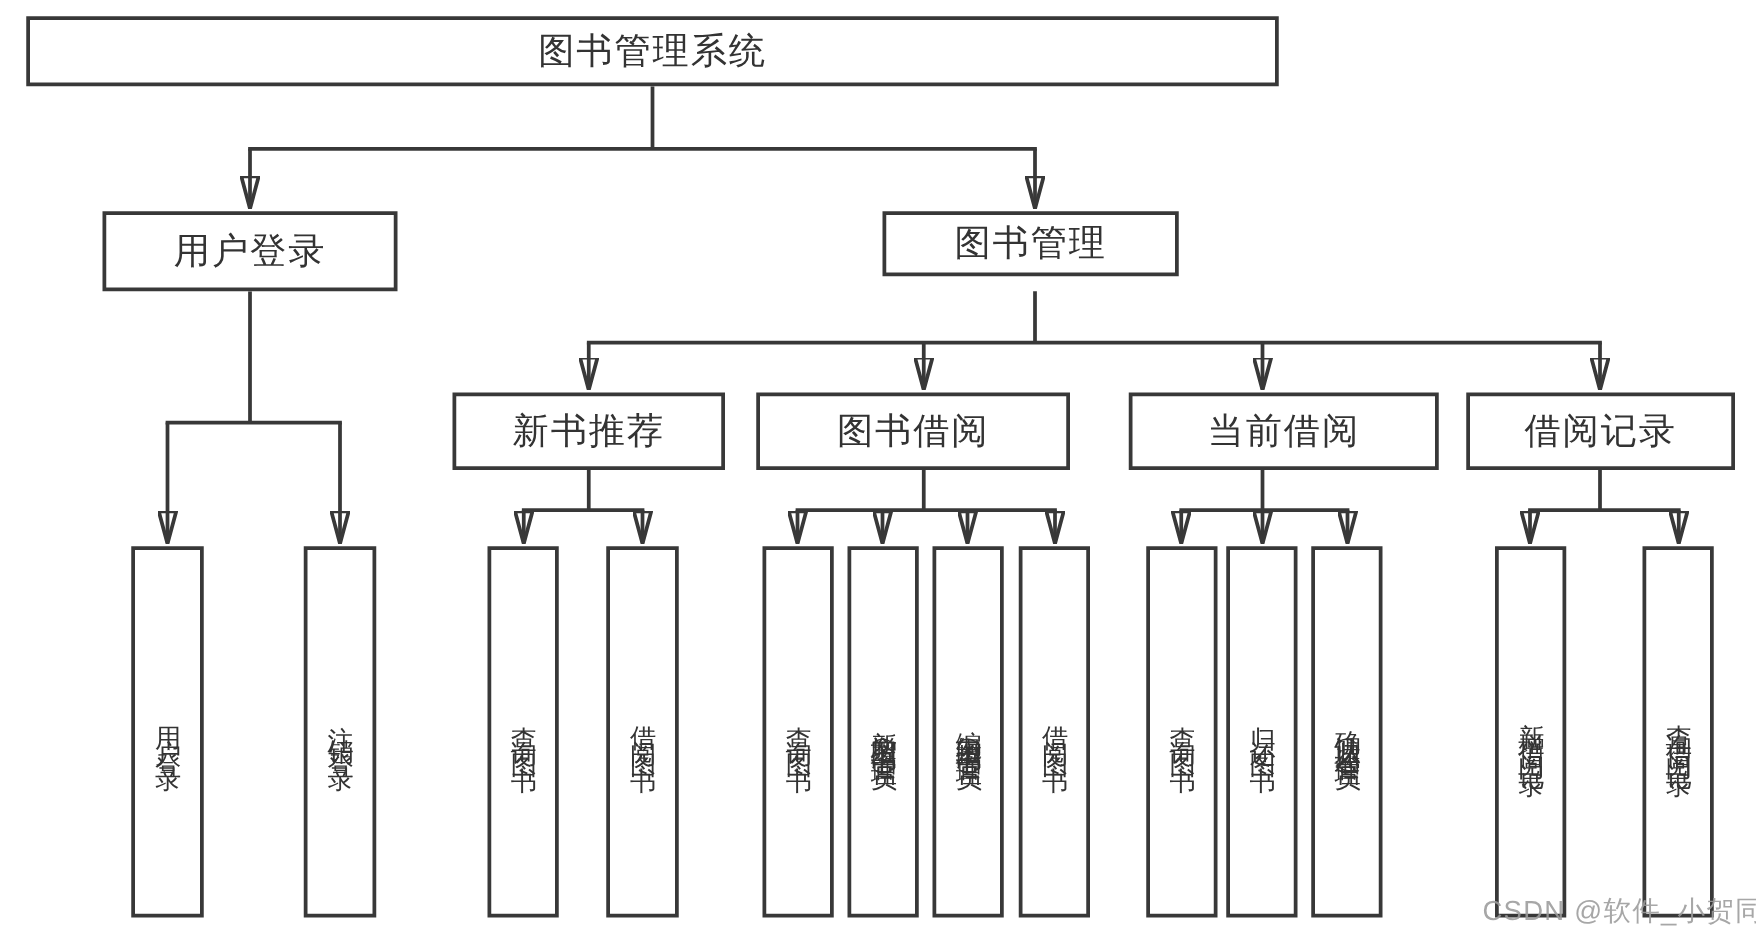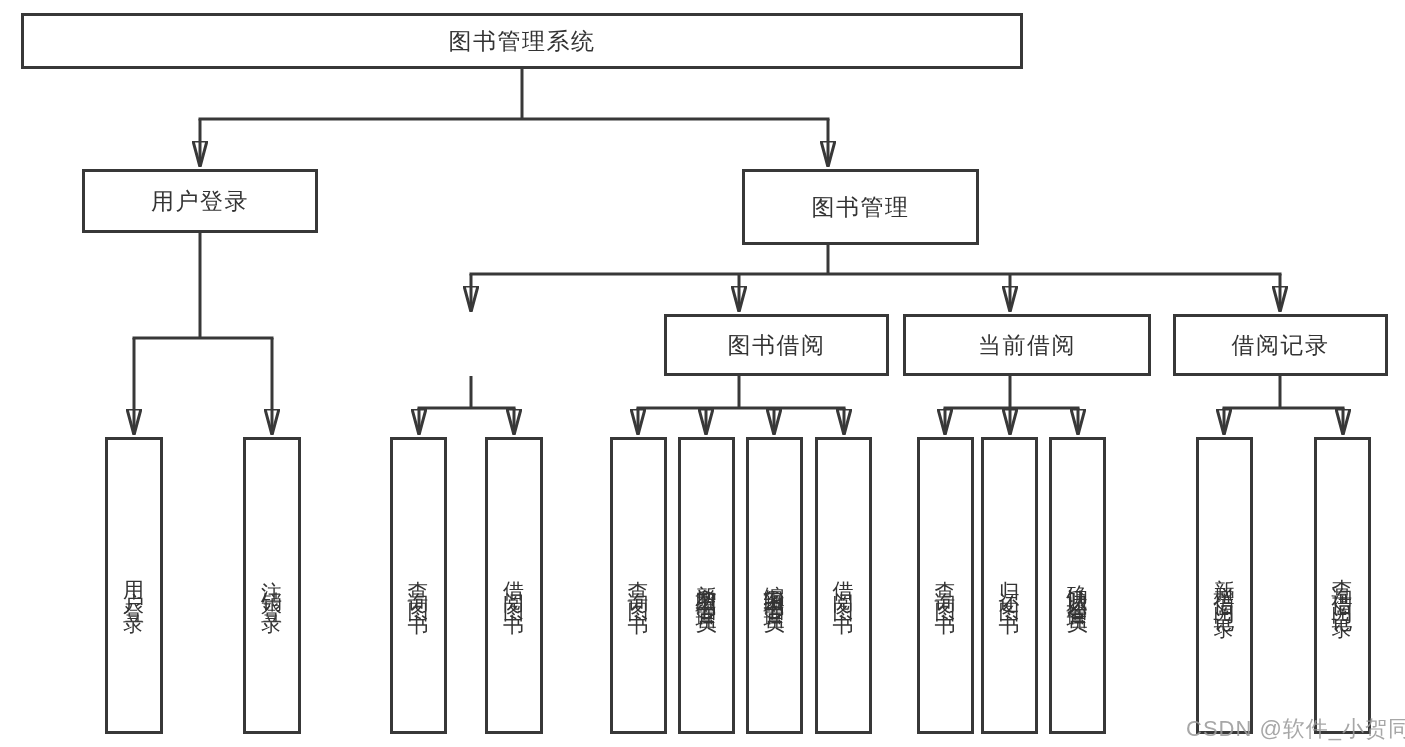--- a/index.html
+++ b/index.html
@@ -16,21 +16,21 @@
   .wires{position:absolute;left:0;top:0;color:var(--line,#383838);}
   .wires path{stroke:currentColor;stroke-width:3;fill:none;}
   .wires .rail{stroke-linecap:square;}
   .box{
     position:absolute;box-sizing:border-box;
     background:#ffffff;
     border:3px solid var(--line,#383838);
     display:flex;align-items:center;justify-content:center;
     color:var(--text,#333333);
   }
-  .hbox{font-size:23px;letter-spacing:1.5px;}
+  .hbox{font-size:29px;letter-spacing:1.5px;}
   .hbox span{white-space:nowrap;}
   .vbox .vtext{
     writing-mode:vertical-rl;
     text-orientation:mixed;
     font-size:21px;
     line-height:1;
     letter-spacing:11px;
   }
   .vbox.long .vtext{letter-spacing:4px;}
   .vbox.mid .vtext{letter-spacing:8px;}
@@ -96,25 +96,28 @@
     <path d="M1343,408 V434" marker-end="url(#arrow)"></path>
   </svg>
 
   <div class="box hbox" style="left:21px;top:13px;width:1002px;height:56px">
     <span>图书管理系统</span>
   </div>
 
   <div class="box hbox" style="left:82px;top:169px;width:236px;height:64px">
     <span>用户登录</span>
   </div>
-  <div class="box hbox" style="left:742px;top:169px;width:237px;height:76px">
+  <div class="box hbox" style="left:706px;top:169px;width:237px;height:52px">
     <span>图书管理</span>
   </div>
 
-  <div class="box hbox" style="left:664px;top:314px;width:225px;height:62px">
+  <div class="box hbox" style="left:362px;top:314px;width:218px;height:62px">
+    <span>新书推荐</span>
+  </div>
+  <div class="box hbox" style="left:605px;top:314px;width:251px;height:62px">
     <span>图书借阅</span>
   </div>
   <div class="box hbox" style="left:903px;top:314px;width:248px;height:62px">
     <span>当前借阅</span>
   </div>
   <div class="box hbox" style="left:1173px;top:314px;width:215px;height:62px">
     <span>借阅记录</span>
   </div>
 
   <div class="box vbox" style="left:105px;top:437px;width:58px;height:297px">

